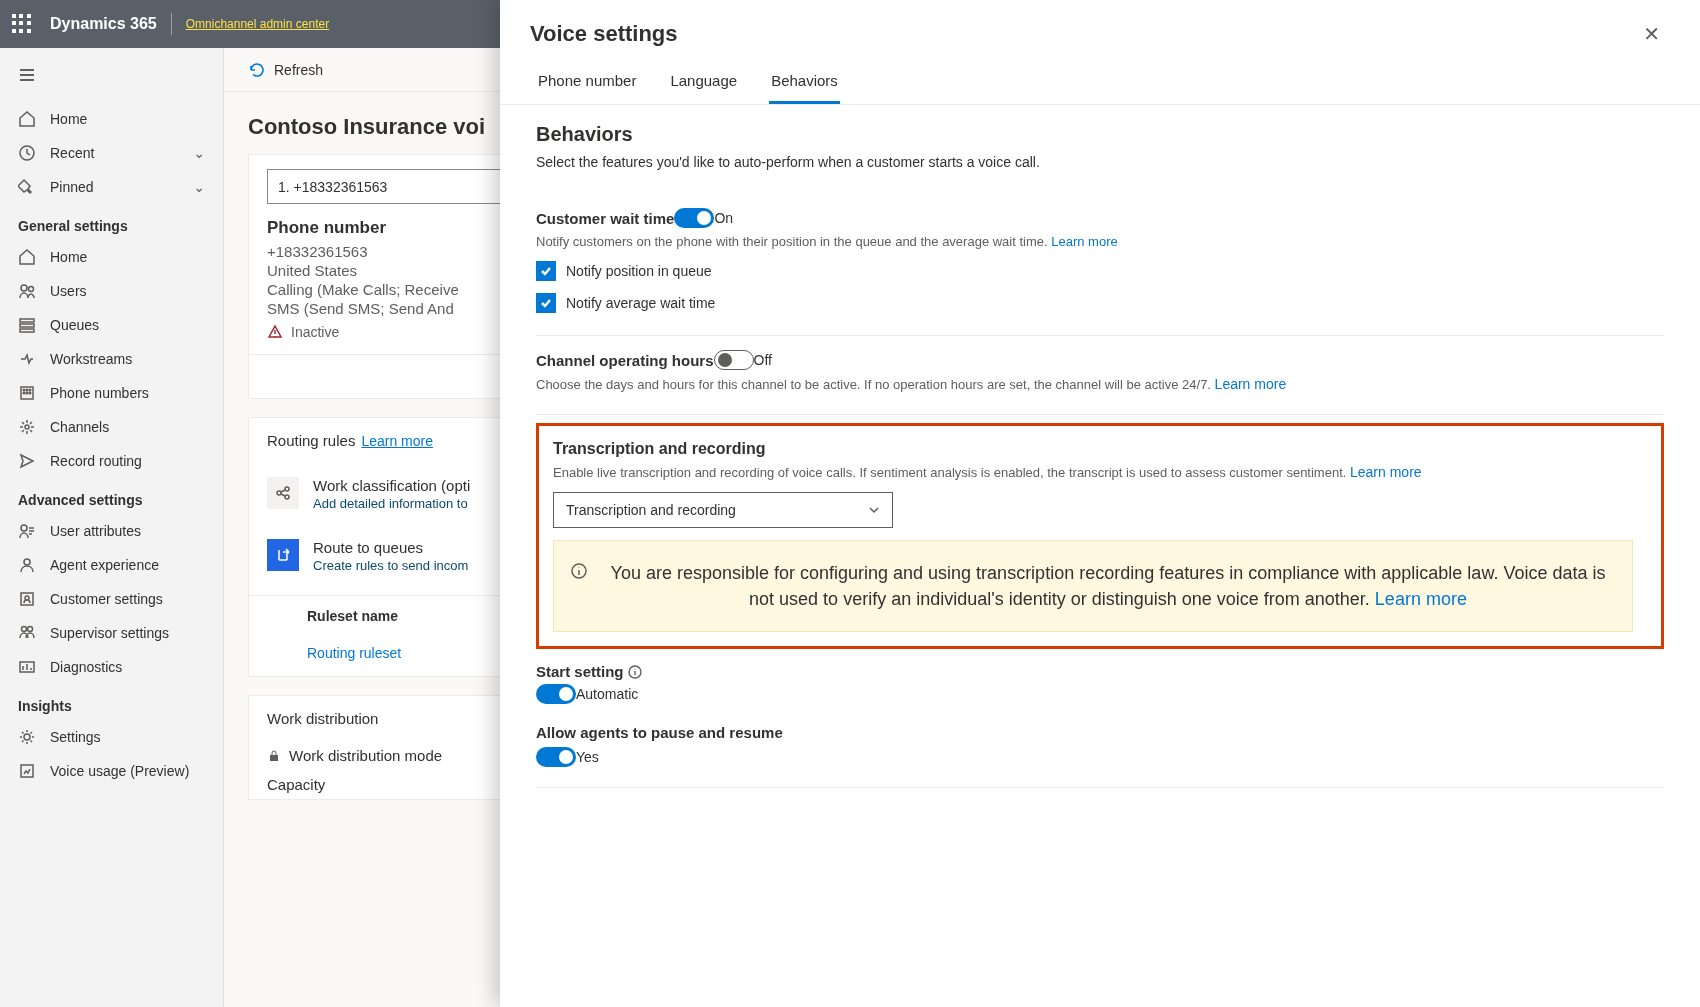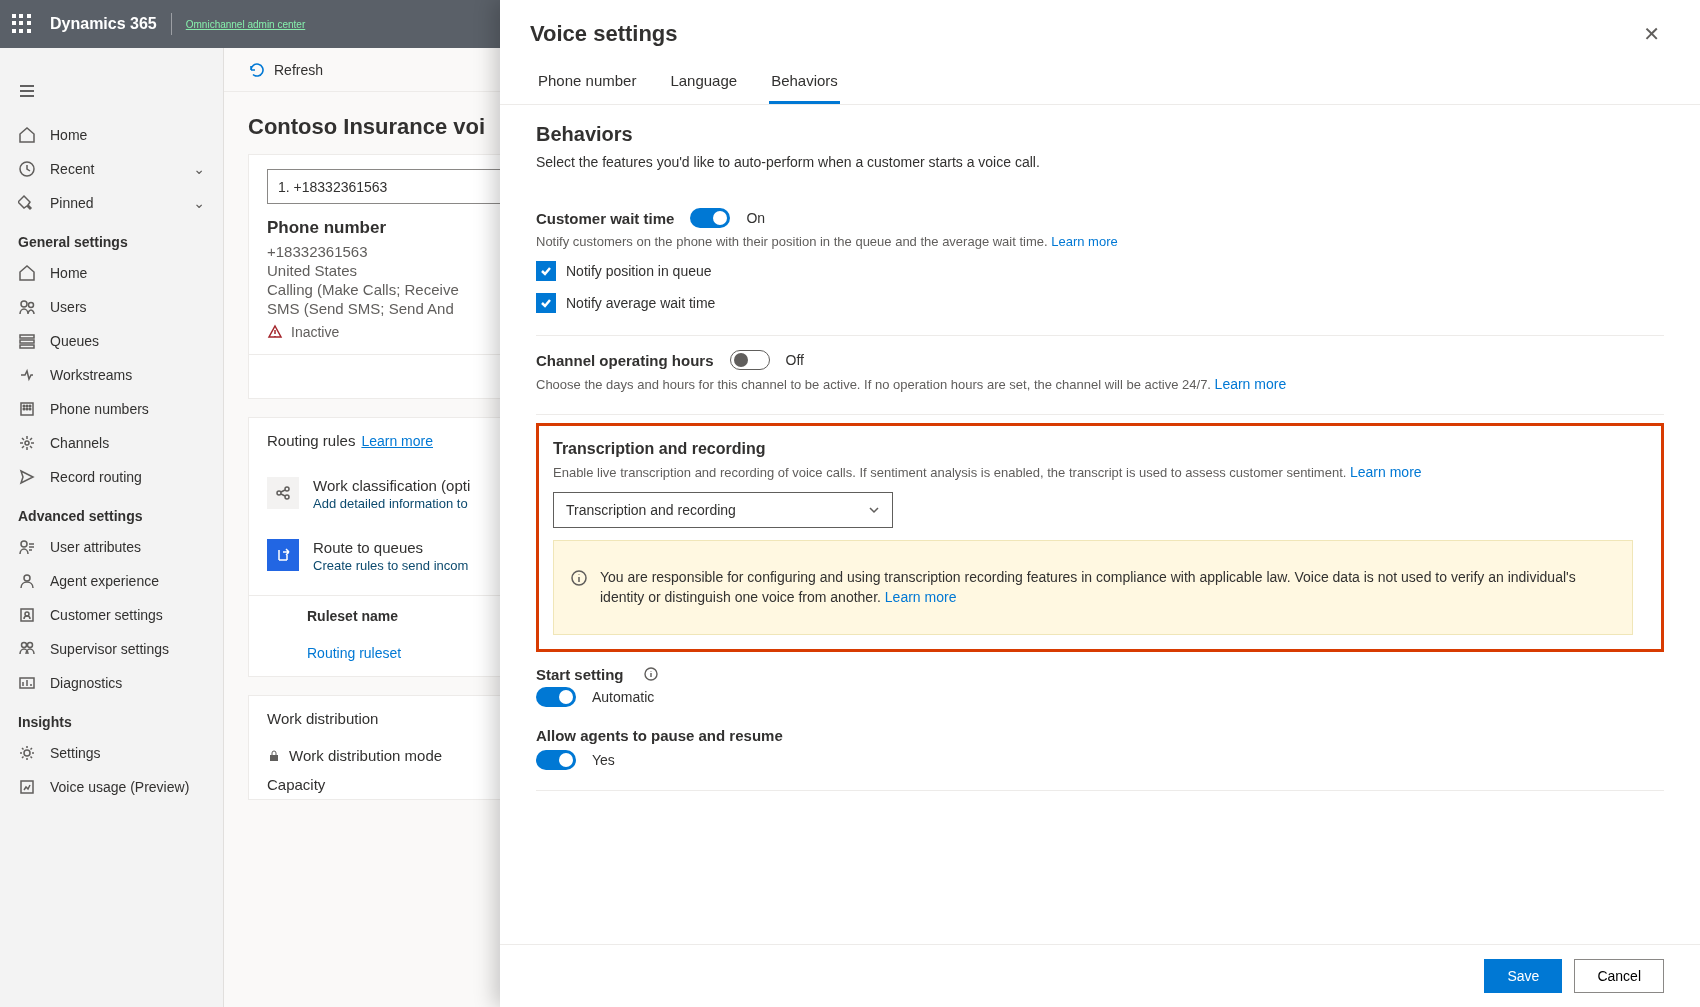--- a/index.html
+++ b/index.html
@@ -4,25 +4,25 @@
   <style>
     * { margin: 0; padding: 0; box-sizing: border-box; font-family: 'Segoe UI', sans-serif; }
     body { width: 1700px; height: 1007px; overflow: hidden; background: #fff; color: #323130; position: relative; }
 
     
     .topbar { height: 48px; background: #5a6068; display: flex; align-items: center; padding: 0 12px; color: #fff; }
     .waffle { width: 20px; height: 20px; display: grid; grid-template-columns: repeat(3,1fr); gap: 2px; margin-right: 18px; cursor: pointer; }
     .waffle span { background: #fff; width: 4px; height: 4px; }
     .brand { font-weight: 600; font-size: 16px; }
     .brand-divider { width: 1px; height: 22px; background: rgba(255,255,255,.4); margin: 0 14px; }
-    .subtitle-link { color: #86efac; text-decoration: underline; font-size: 10px; }
+    .subtitle-link { color: #fde047; text-decoration: underline; font-size: 12px; }
 
     
     .shell { display: flex; height: calc(100% - 48px); }
-    .leftnav { width: 224px; background: #f3f3f3; border-right: 1px solid #e1dfdd; padding: 28px 0; overflow-y: auto; }
+    .leftnav { width: 224px; background: #f3f3f3; border-right: 1px solid #e1dfdd; padding: 12px 0; overflow-y: auto; }
     .hamburger { padding: 6px 18px 14px; }
     .hamburger svg { width: 18px; height: 18px; }
     .nav-item { display: flex; align-items: center; padding: 8px 18px; font-size: 14px; color: #323130; cursor: pointer; gap: 14px; }
     .nav-item .chev { margin-left: auto; color: #605e5c; }
     .nav-item svg { width: 18px; height: 18px; flex-shrink: 0; stroke: #605e5c; fill: none; stroke-width: 1.5; }
     .nav-section { padding: 14px 18px 6px; font-weight: 600; font-size: 14px; color: #323130; }
 
     
     .midcol { flex: 1; background: #faf9f8; padding: 0; overflow-y: auto; }
     .cmdbar { height: 44px; display: flex; align-items: center; padding: 0 24px; border-bottom: 1px solid #edebe9; background:#faf9f8; gap: 8px; }
@@ -67,21 +67,21 @@
     .panel-scroll { flex:1; overflow-y:auto; padding:18px 36px 24px; }
     .panel-scroll::-webkit-scrollbar { width:18px; }
     .panel-scroll::-webkit-scrollbar-track { background:#f3f2f1; }
     .panel-scroll::-webkit-scrollbar-thumb { background:#c8c6c4; }
     .panel-scroll::-webkit-scrollbar-button { background:#f3f2f1; height:18px; display:block; }
 
     .behav-h { font-size:20px; font-weight:600; margin-bottom:8px; }
     .behav-sub { font-size:14px; color:#323130; margin-bottom:24px; }
 
     .setting-block { padding:14px 0 22px; border-bottom:1px solid #edebe9; }
-    .setting-row { display:flex; align-items:center; gap:16px; margin-bottom:6px; }
+    .setting-row { display:flex; align-items:center; margin-bottom:6px; }
     .setting-label { font-size:15px; font-weight:600; }
     .setting-desc { font-size:13px; color:#605e5c; }
     .setting-desc a, .panel-scroll a { color:#0078d4; text-decoration:none; }
 
     .toggle { width:40px; height:20px; border-radius:10px; position:relative; cursor:pointer; }
     .toggle.on { background:#0078d4; }
     .toggle.off { background:#fff; border:1px solid #605e5c; }
     .toggle .knob { width:14px; height:14px; border-radius:50%; background:#fff; position:absolute; top:3px; }
     .toggle.on .knob { right:3px; }
     .toggle.off .knob { left:3px; background:#605e5c; top:2px; }
@@ -90,21 +90,21 @@
     .checkrow { display:flex; align-items:center; gap:10px; margin-top:12px; }
     .checkbox { width:20px; height:20px; background:#0078d4; display:flex; align-items:center; justify-content:center; cursor:pointer; }
     .checkbox svg { width:14px; height:14px; stroke:#fff; fill:none; stroke-width:2.5; }
     .checkrow span { font-size:14px; }
 
     .redbox { border:3px solid #d83b01; padding:14px 14px 14px 0; margin-top:8px; position:relative; }
     .redbox .inner { padding:0 14px; }
     .trans-h { font-size:16px; font-weight:600; margin-bottom:6px; }
     .dropdown { width:340px; height:36px; border:1px solid #605e5c; display:flex; align-items:center; justify-content:space-between; padding:0 12px; font-size:14px; margin:12px 0; cursor:pointer; }
     .dropdown svg { width:12px; height:12px; stroke:#605e5c; fill:none; stroke-width:1.5; }
-    .notice { background:#fff8e1; border:1px solid #f0e6b8; padding:26px 16px; display:flex; gap:12px; font-size:14px; color:#323130; line-height:1.45; }
+    .notice { background:#fff8e1; border:1px solid #f0e6b8; padding:19px 16px; display:flex; gap:12px; font-size:18px; color:#323130; line-height:1.45;text-align:center; }
     .notice svg { width:18px; height:18px; flex-shrink:0; stroke:#605e5c; fill:none; stroke-width:1.5; margin-top:2px; }
 
     .panel-footer { border-top:1px solid #edebe9; padding:14px 36px; display:flex; justify-content:flex-end; gap:12px; }
     .btn { height:34px; padding:0 22px; font-size:14px; border:1px solid #8a8886; background:#fff; cursor:pointer; }
     .btn.primary { background:#0078d4; color:#fff; border-color:#0078d4; }
     
     .info-icon { width:14px; height:14px; stroke:#605e5c; fill:none; stroke-width:1.4; margin-left:4px; vertical-align:middle; }
   </style>
 </head>
 <body>
@@ -431,17 +431,13 @@
       <div class="setting-label" style="margin-bottom:6px;">Allow agents to pause and resume</div>
       <div class="setting-row">
         <div class="toggle on">
             <div class="knob"></div>
           </div>
         <div class="toggle-text">Yes</div>
       </div>
     </div>
     <div style="border-bottom:1px solid #edebe9;"></div>
   </div>
-  <div class="panel-footer">
-    <button class="btn primary">Save</button>
-    <button class="btn">Cancel</button>
-  </div>
 </div>
 
 </body></html>

